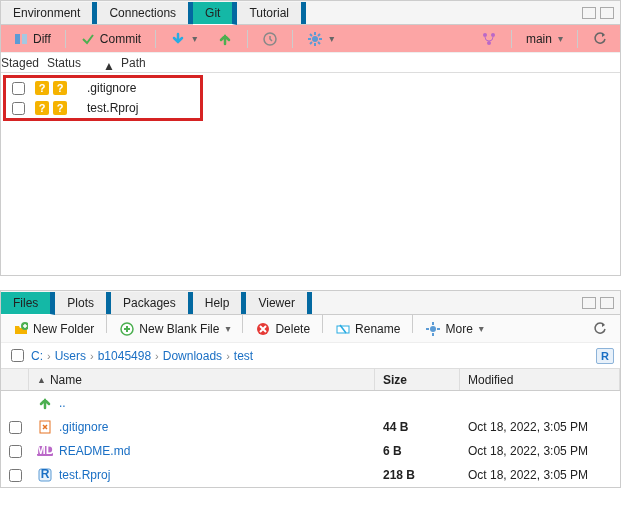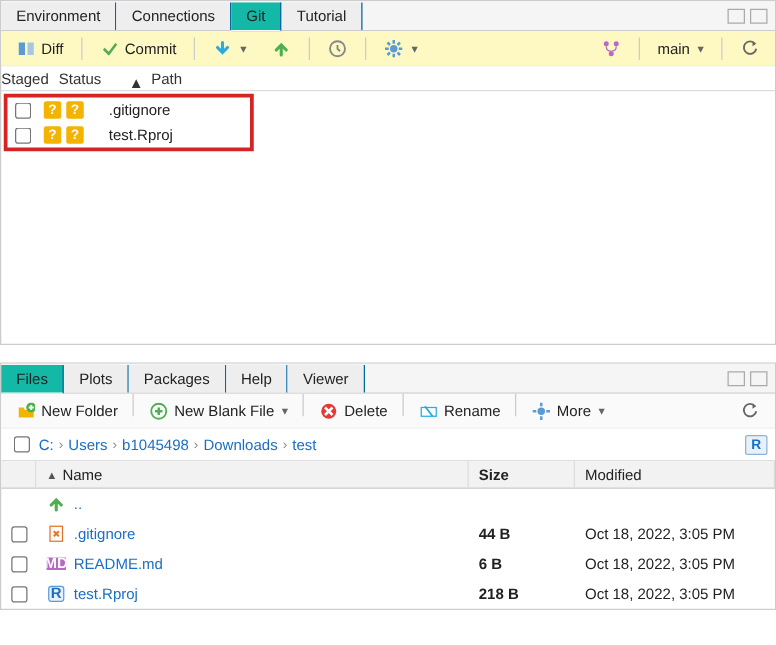--- a/index.html
+++ b/index.html
@@ -1,24 +1,24 @@
 <!DOCTYPE html>
 <html><head>
 <meta charset="utf-8">
 <style>
   * { box-sizing: border-box; font-family: "Segoe UI", Arial, sans-serif; font-size: 12px; }
   body { margin: 0; background: #fff; color: #222; width: 621px; }
   .pane { border: 1px solid #ccc; }
   .tabbar { display: flex; background: #f5f5f5; border-bottom: 1px solid #ccc; align-items: center; height: 24px; }
-  .tab { padding: 4px 12px; border-right: 1px solid #0369a1; background: #eee; cursor: pointer; }
+  .tab { padding: 4px 12px; border-right: 5px solid #0369a1; background: #eee; cursor: pointer; }
   .tab.active { background: #14b8a6; font-weight: 400; border-bottom: 1px solid #fff; position: relative; top: 1px; }
   .spacer { flex: 1; }
   .winbtns { display:flex; gap:4px; padding-right:6px; }
   .winbtn { width:14px; height:12px; border:1px solid #aaa; background:#f5f5f5; cursor:pointer; }
-  .toolbar { display:flex; align-items:center; height:28px; padding:0 6px; gap:8px; border-bottom:1px solid #eee; background:#fef9c3; }
+  .toolbar { display:flex; align-items:center; height:28px; padding:0 6px; gap:8px; border-bottom:1px solid #eee; background:#fca5a5; }
   .tbtn { display:flex; align-items:center; gap:4px; padding:2px 6px; cursor:pointer; border-radius:2px; }
   .sep { width:1px; height:18px; background:#ccc; }
   .drop { font-size:10px; color:#666; margin-left:2px; }
   svg { display:block; }
   .git-header { display:flex; border-bottom:1px solid #ddd; font-size:12px; color:#333; height:20px; align-items:center; padding-left:0; }
   .git-header .col-staged { width:46px; }
   .git-header .col-status { width:50px; }
   .git-header .col-path { flex:1; padding-left:24px; position:relative; }
   .git-header .sort-arrow { position:absolute; left:6px; top:3px; }
   .git-rows { border:3px solid #d62323; width:200px; margin:2px 0 0 2px; }

